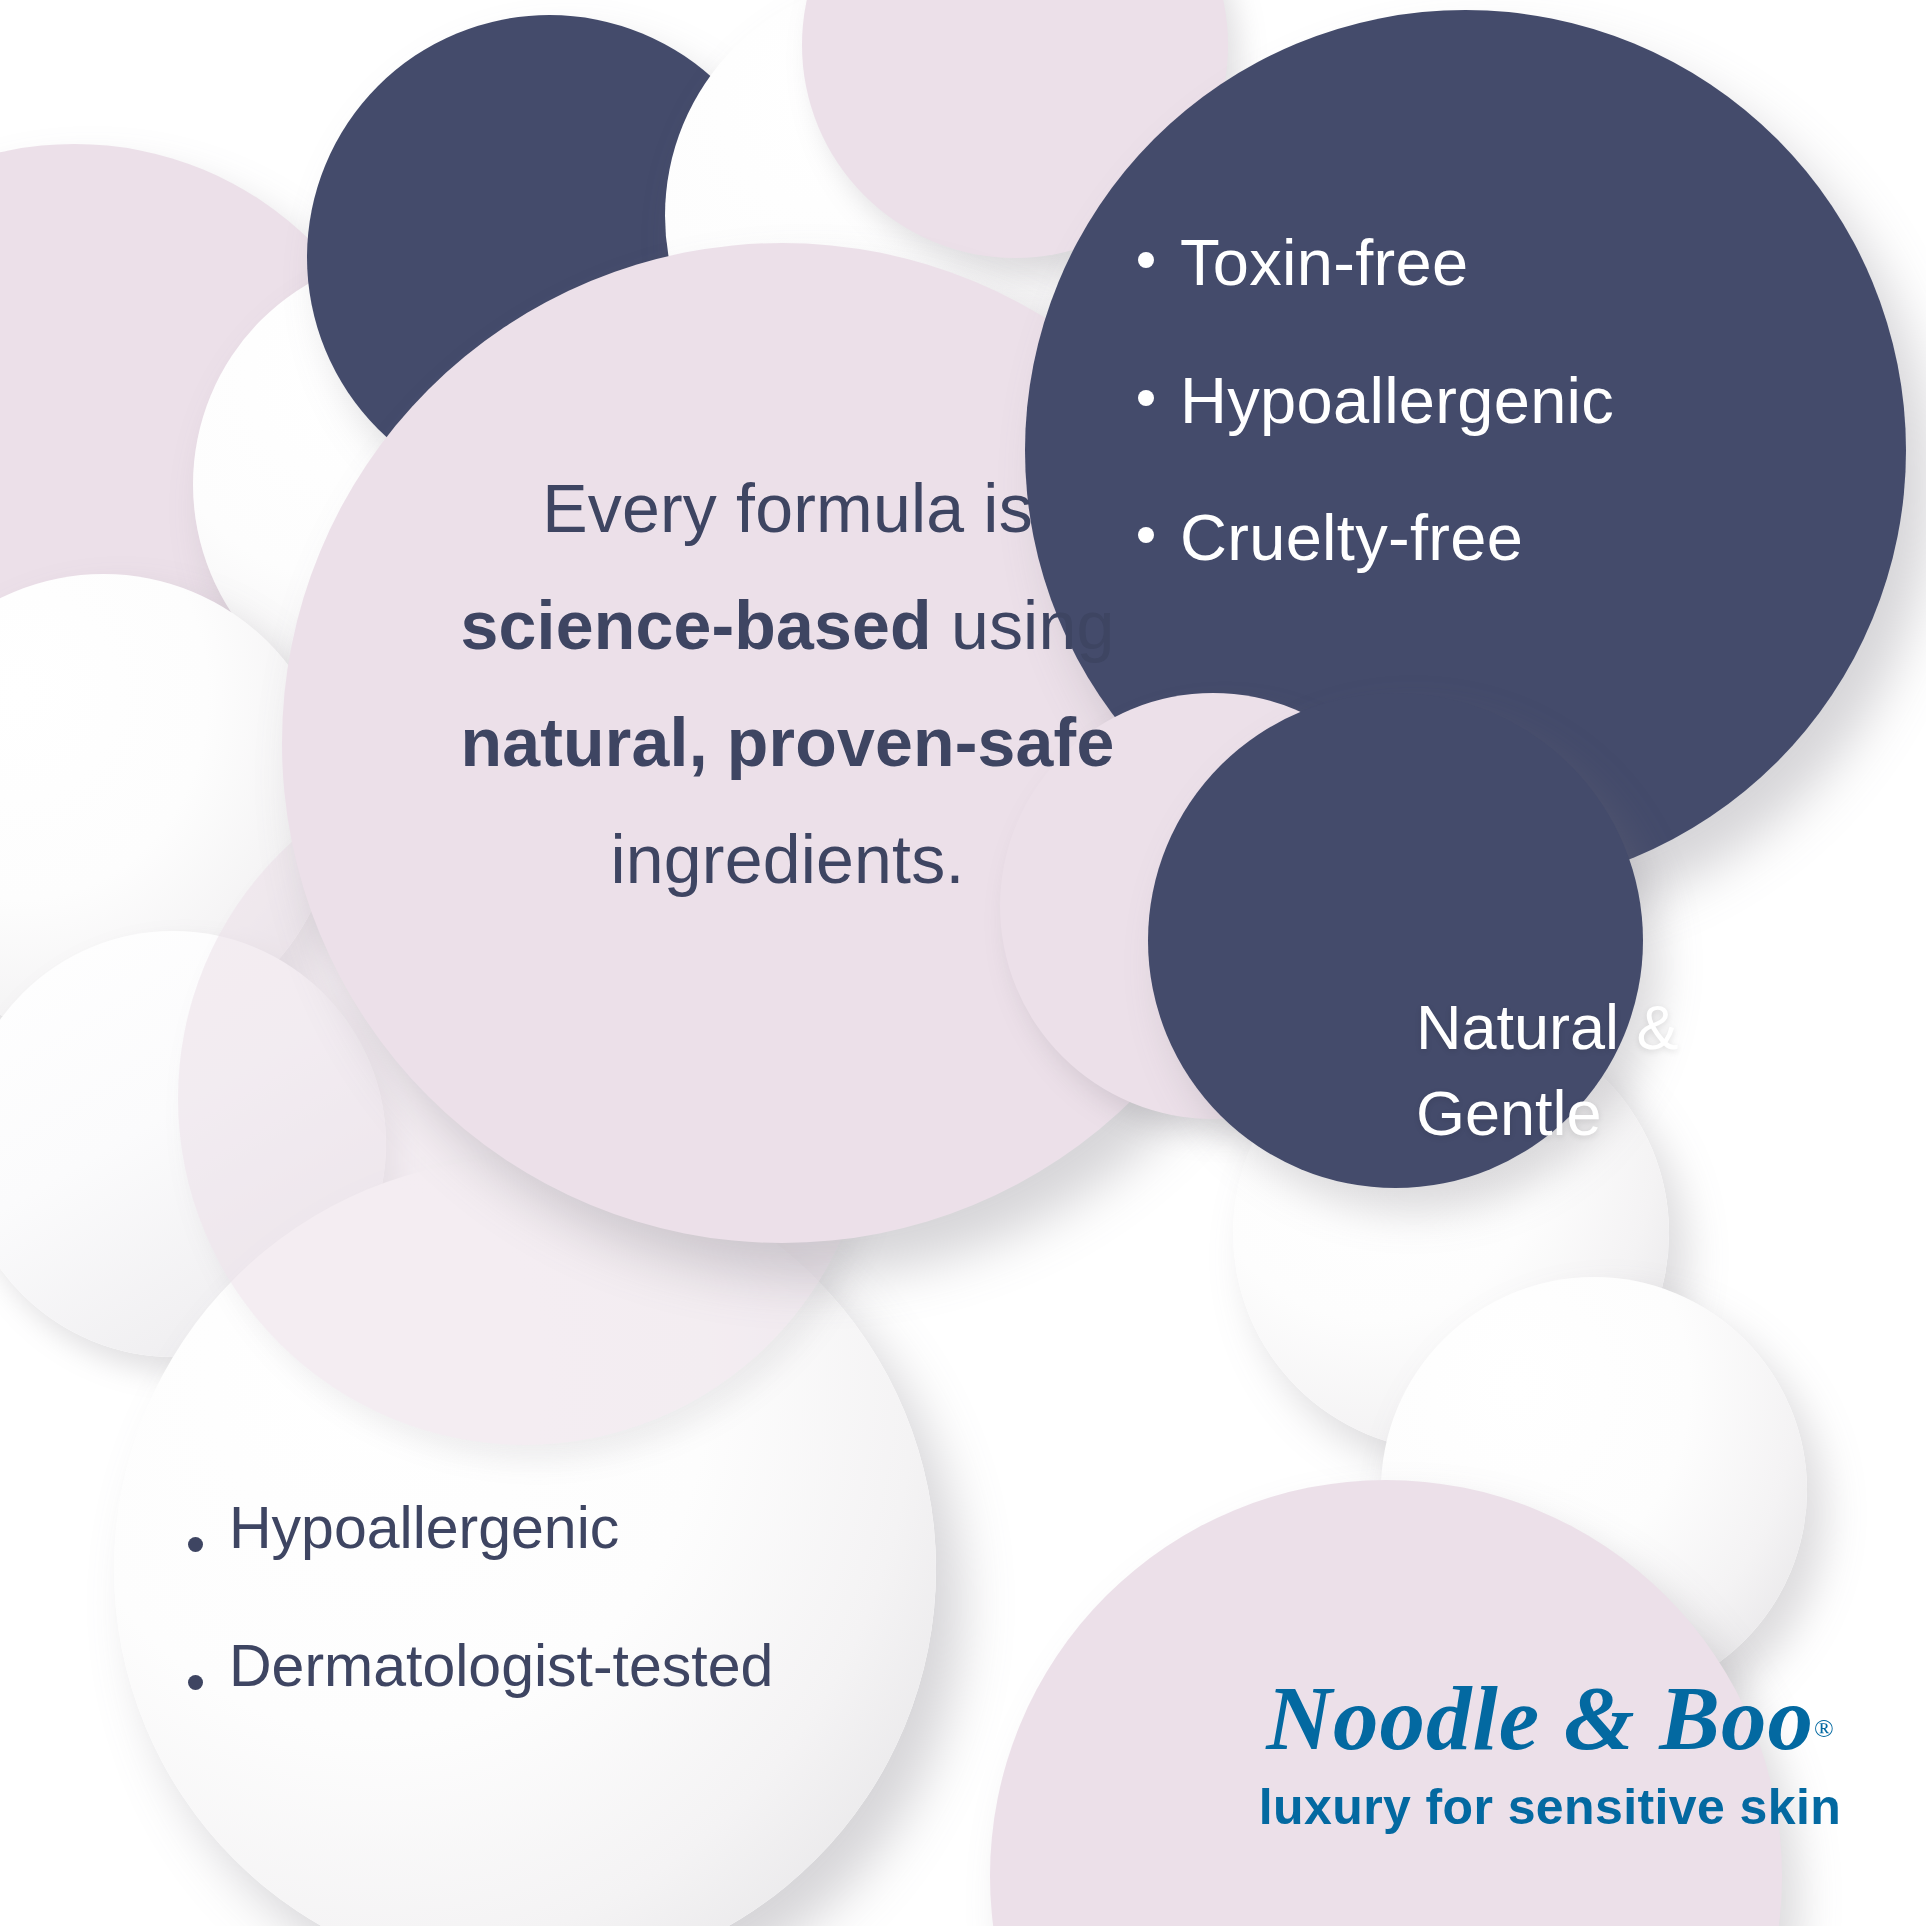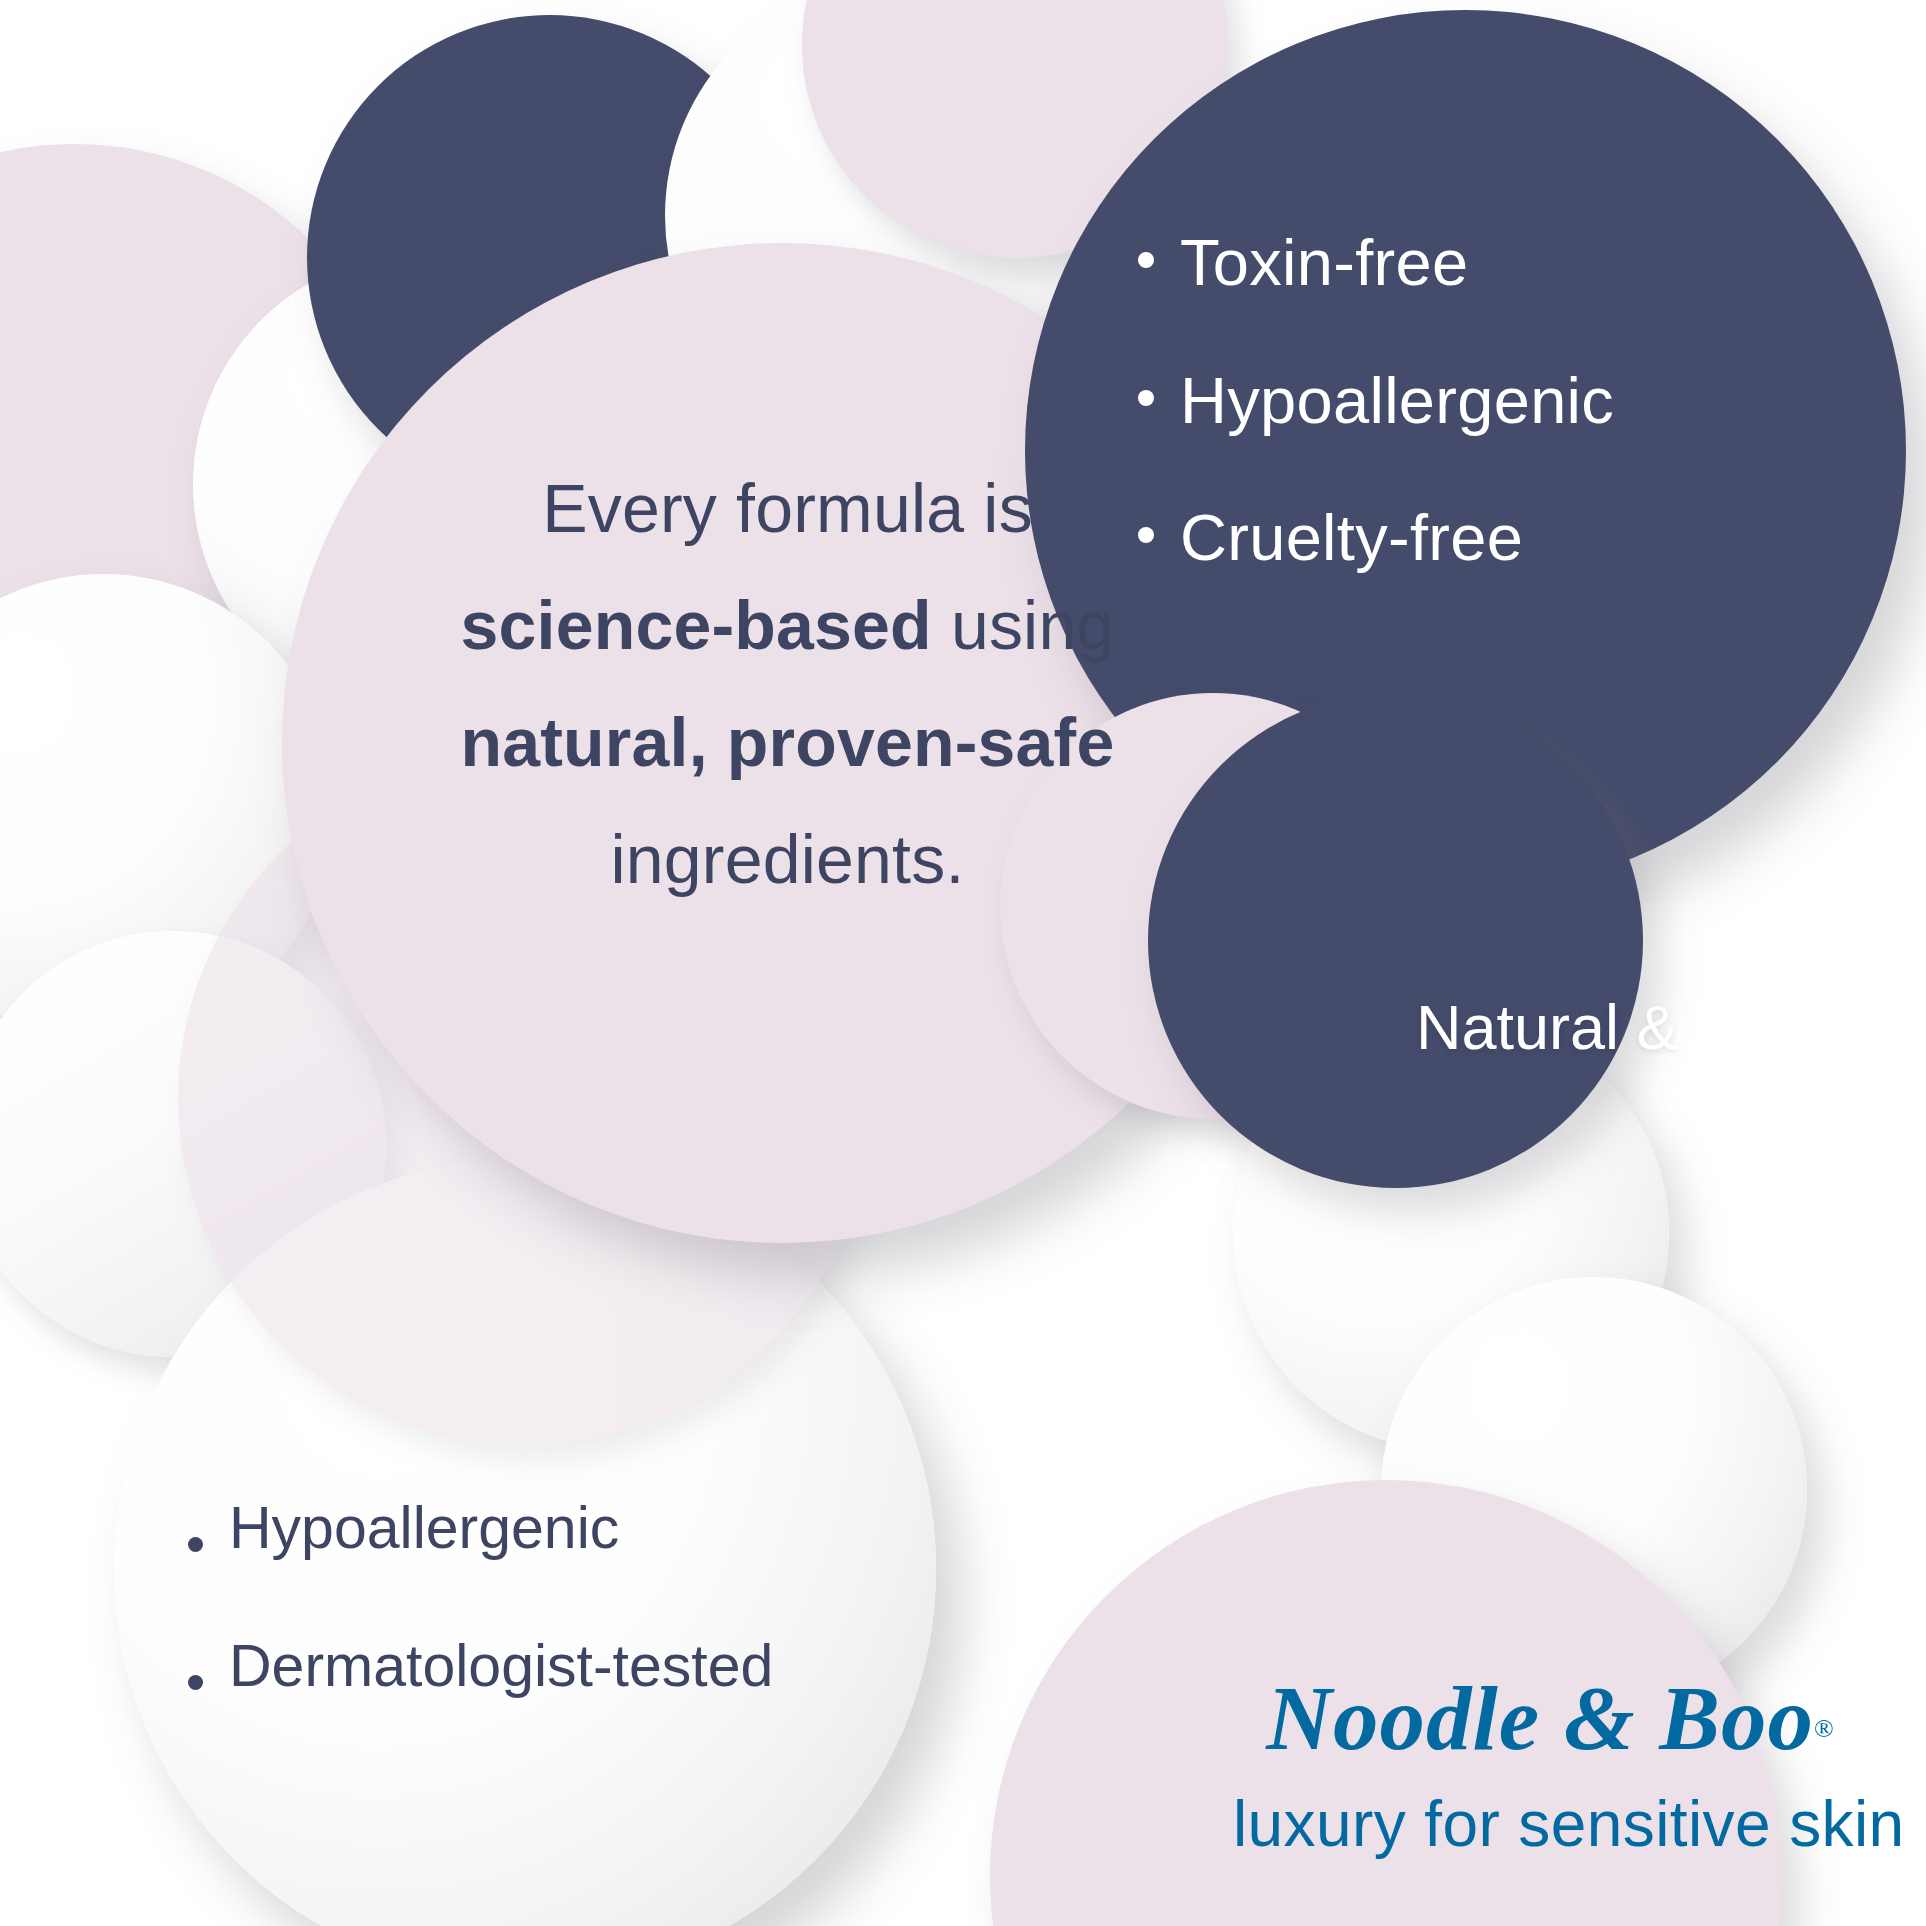--- a/index.html
+++ b/index.html
@@ -131,23 +131,23 @@
     white-space:nowrap;
   }
   #logo .wordmark .reg{
     font-size:26px;
     font-style:normal;
     font-weight:400;
     vertical-align:12px;
     letter-spacing:0;
   }
   #logo .tagline{
-    margin-top:23px;
-    font-size:64px;
-    font-weight:400;
+    margin-top:14px;
+    font-size:50px;
+    font-weight:700;
     letter-spacing:0.4px;
     white-space:nowrap;
   }
 </style>
 </head>
 <body>
 
 <div id="canvas">
 
   <div class="circ pink sh-md" style="left:-262px; top:144px; width:673px; height:673px;"></div>
@@ -203,20 +203,21 @@
       <span>Hypoallergenic</span>
     </div>
     <div class="row">
       <span class="dot"></span>
       <span>Cruelty-free</span>
     </div>
   </div>
 
   <div class="txt" id="natural-gentle">
     <div>Natural &amp;</div>
+    <div>Gentle</div>
   </div>
 
   <div class="txt" id="claims">
     <div class="row">
       <span class="dot"></span>
       <span>Hypoallergenic</span>
     </div>
     <div class="row">
       <span class="dot"></span>
       <span>Dermatologist-tested</span>

